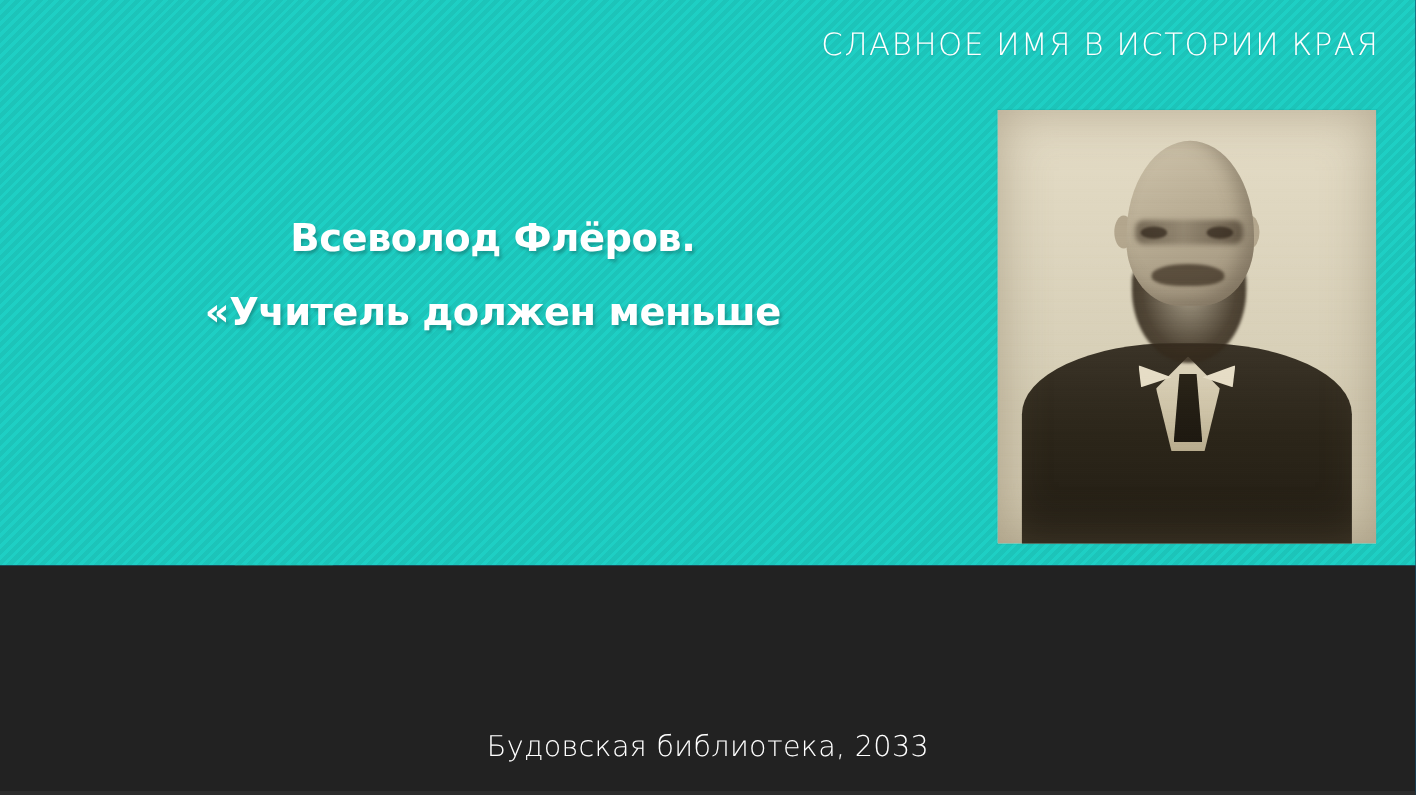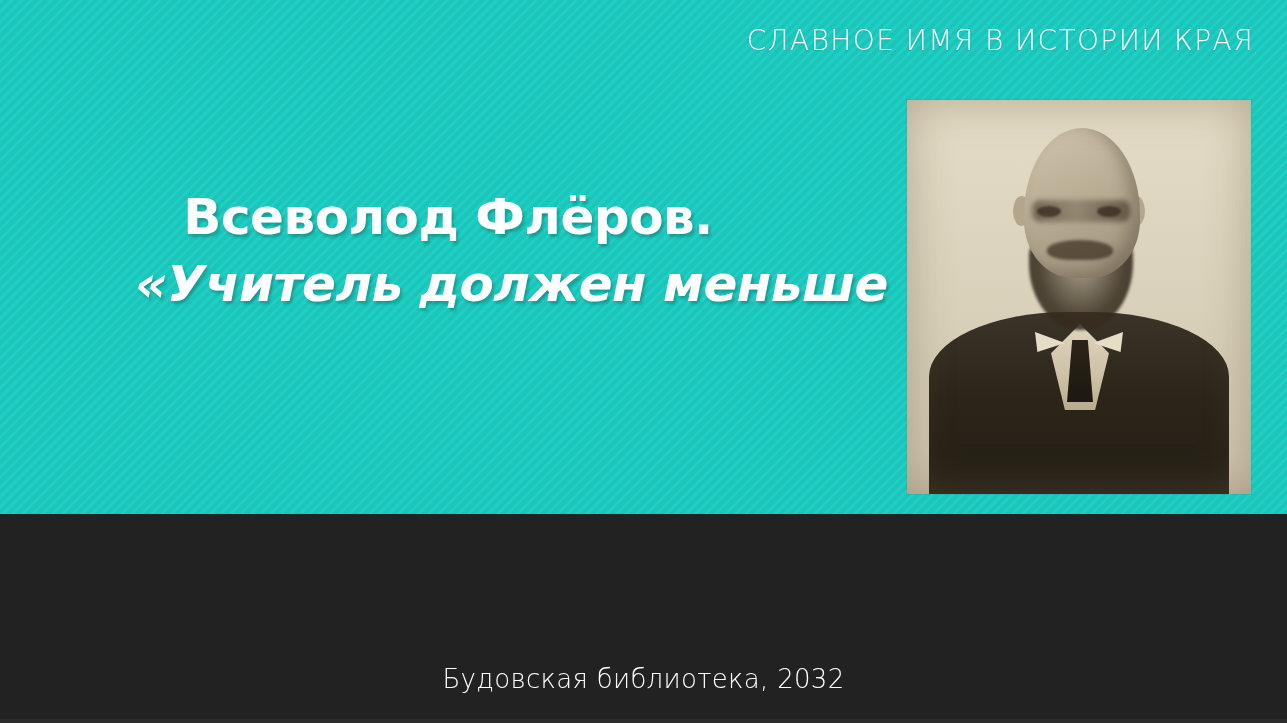--- a/index.html
+++ b/index.html
@@ -91,35 +91,33 @@
   
   .title-block {
     position: absolute;
     left: 8px;
     top: 184px;
     width: 880px;
     text-align: center;
     color: #ffffff;
   }
   .title-line {
-    font-size: 50px;
+    font-size: 35px;
     line-height: 67px;
     font-weight: bold;
     white-space: nowrap;
     text-shadow: 2px 3px 3px rgba(0,0,0,0.22);
     font-family: "DejaVu Sans", sans-serif;
   }
   .title-line.lead {
     font-style: normal;
     letter-spacing: -0.5px;
   }
   .title-line.quote {
-    font-style: italic;
     letter-spacing: -0.5px;
-    text-align: right;
   }
 
   
   .photo-frame {
     position: absolute;
     left: 907px;
     top: 100px;
     width: 344px;
     height: 394px;
     background: #ded6c0;
@@ -308,15 +306,15 @@
       <div class="ph-head"></div>
       <div class="ph-brow"></div>
       <div class="ph-eye-l"></div>
       <div class="ph-eye-r"></div>
       <div class="ph-mous"></div>
       <div class="ph-grain"></div>
       <div class="ph-vignette"></div>
     </div>
   </div>
 
-  <div class="footer-text">Будовская библиотека, 2032</div>
+  <div class="footer-text">Будовская библиотека, 2033</div>
 
 </div>
 
 </body></html>

